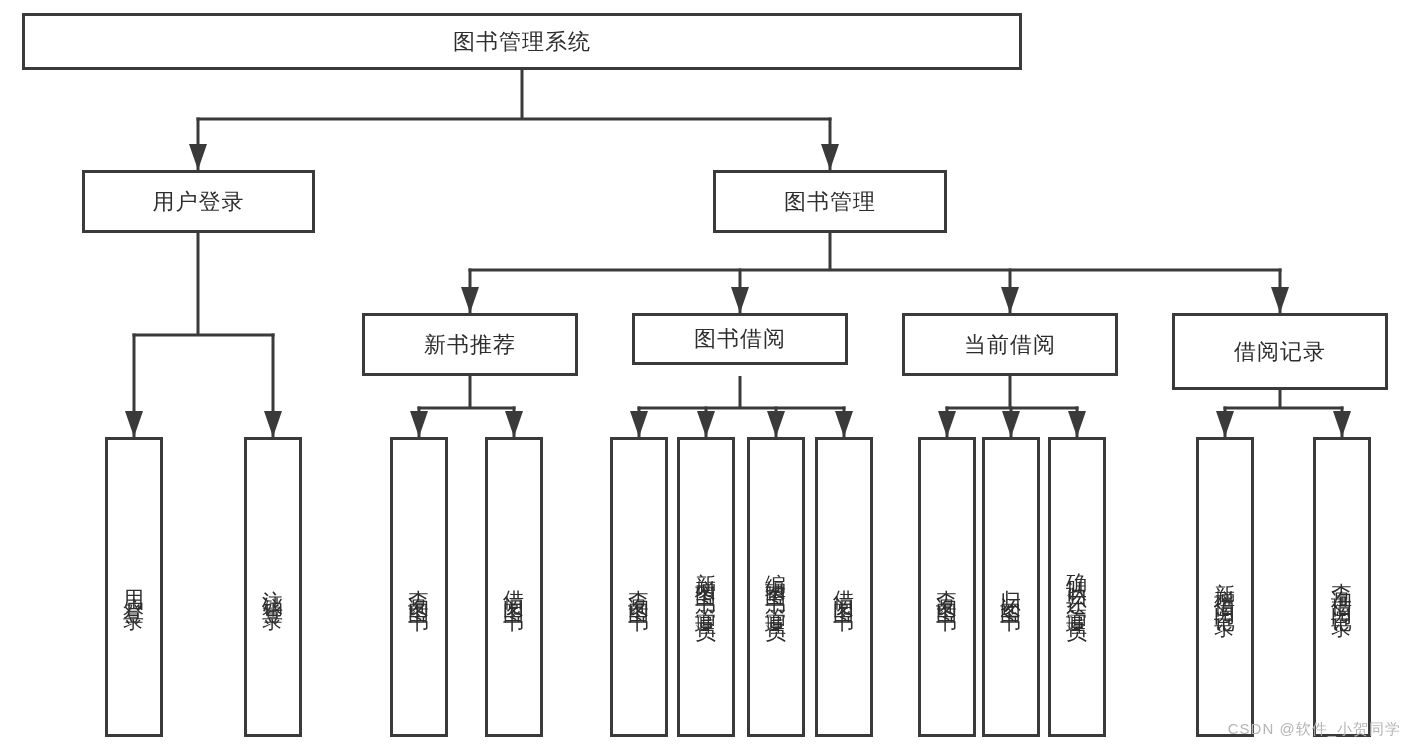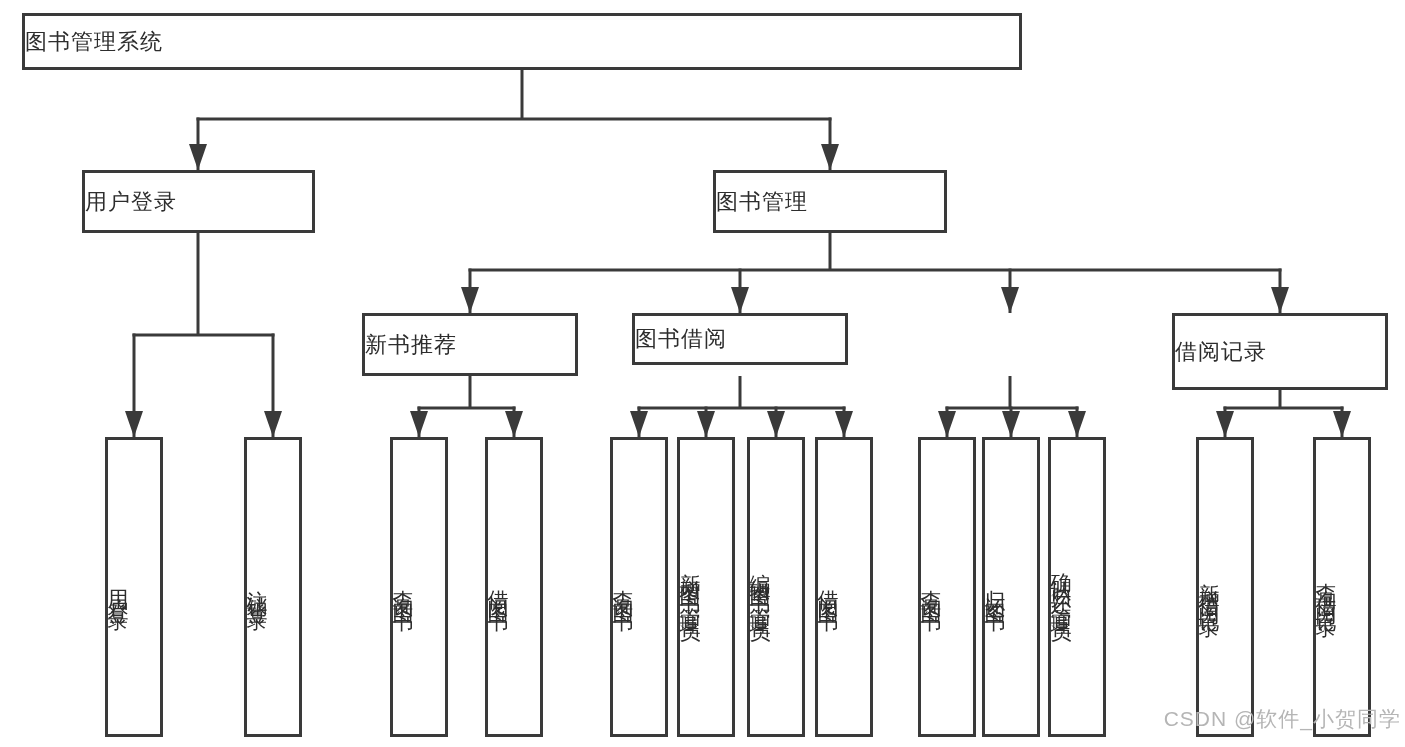--- a/index.html
+++ b/index.html
@@ -18,38 +18,39 @@
     pointer-events: none;
   }
   .connectors line { stroke: var(--line, #3a3a3a); stroke-width: 3; }
   .node {
     position: absolute;
     box-sizing: border-box;
     border: 3px solid var(--line, #3a3a3a);
     background: #ffffff;
     display: flex;
     align-items: center;
+    justify-content: center;
     color: var(--text, #2d2d2d);
   }
   .hbox { font-size: 22px; letter-spacing: 1px; }
   .vbox { width: 58px; height: 300px; top: 437px; }
   .vtext {
     writing-mode: vertical-rl;
     text-orientation: mixed;
     font-size: 21px;
     line-height: 1;
     letter-spacing: 7px;
     color: var(--text, #2d2d2d);
     white-space: nowrap;
   }
   .watermark {
     position: absolute;
     right: 4px;
-    bottom: 14px;
-    font-size: 21px;
+    bottom: 8px;
+    font-size: 15px;
     color: var(--watermark, #b5b5b5);
     letter-spacing: 1px;
   }
 </style>
 </head>
 <body>
 
 <div class="stage">
 
   <svg class="connectors" viewBox="0 0 1405 747" xmlns="http://www.w3.org/2000/svg">
@@ -110,20 +111,23 @@
   <div class="node hbox" style="left:362px; top:313px; width:216px; height:63px;">
     <span>新书推荐</span>
   </div>
 
   <div class="node hbox" style="left:713px; top:170px; width:234px; height:63px;">
     <span>图书管理</span>
   </div>
   <div class="node hbox" style="left:632px; top:313px; width:216px; height:52px;">
     <span>图书借阅</span>
   </div>
+  <div class="node hbox" style="left:902px; top:313px; width:216px; height:63px;">
+    <span>当前借阅</span>
+  </div>
   <div class="node hbox" style="left:1172px; top:313px; width:216px; height:77px;">
     <span>借阅记录</span>
   </div>
 
   <div class="node vbox" style="left:105px;">
     <span class="vtext">用户登录</span>
   </div>
   <div class="node vbox" style="left:244px;">
     <span class="vtext">注销登录</span>
   </div>

